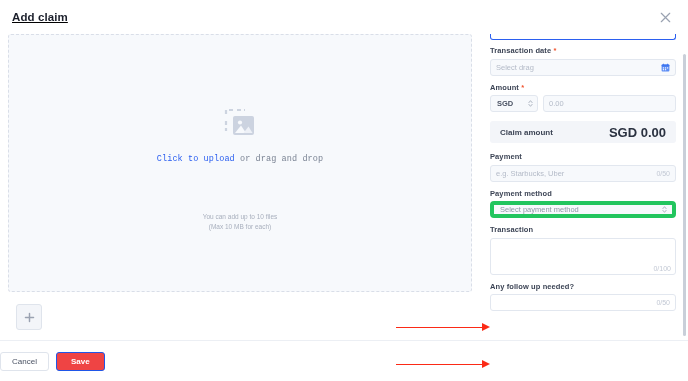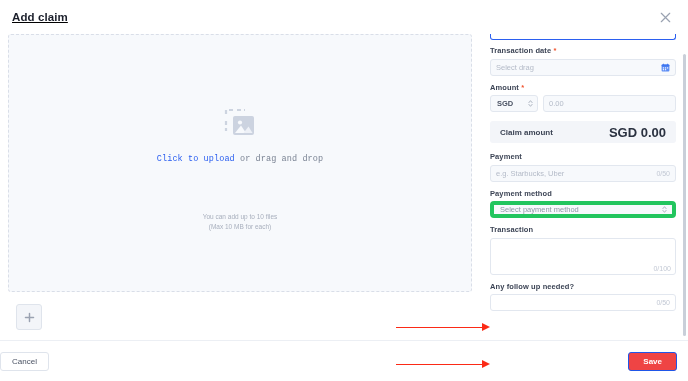--- a/index.html
+++ b/index.html
@@ -286,21 +286,21 @@
     border-radius: 2px;
   }
 
   
   .modal-footer {
     flex: 0 0 41px;
     height: 41px;
     border-top: 1px solid #eceff4;
     display: flex;
     align-items: center;
-    justify-content: space-between;
+    justify-content: flex-start;
     gap: 7px;
     padding: 0 11px 0 0;
     background: #ffffff;
   }
   .btn {
     font-size: 8px;
     border-radius: 3px;
     height: 19px;
     padding: 0 11px;
     cursor: pointer;

